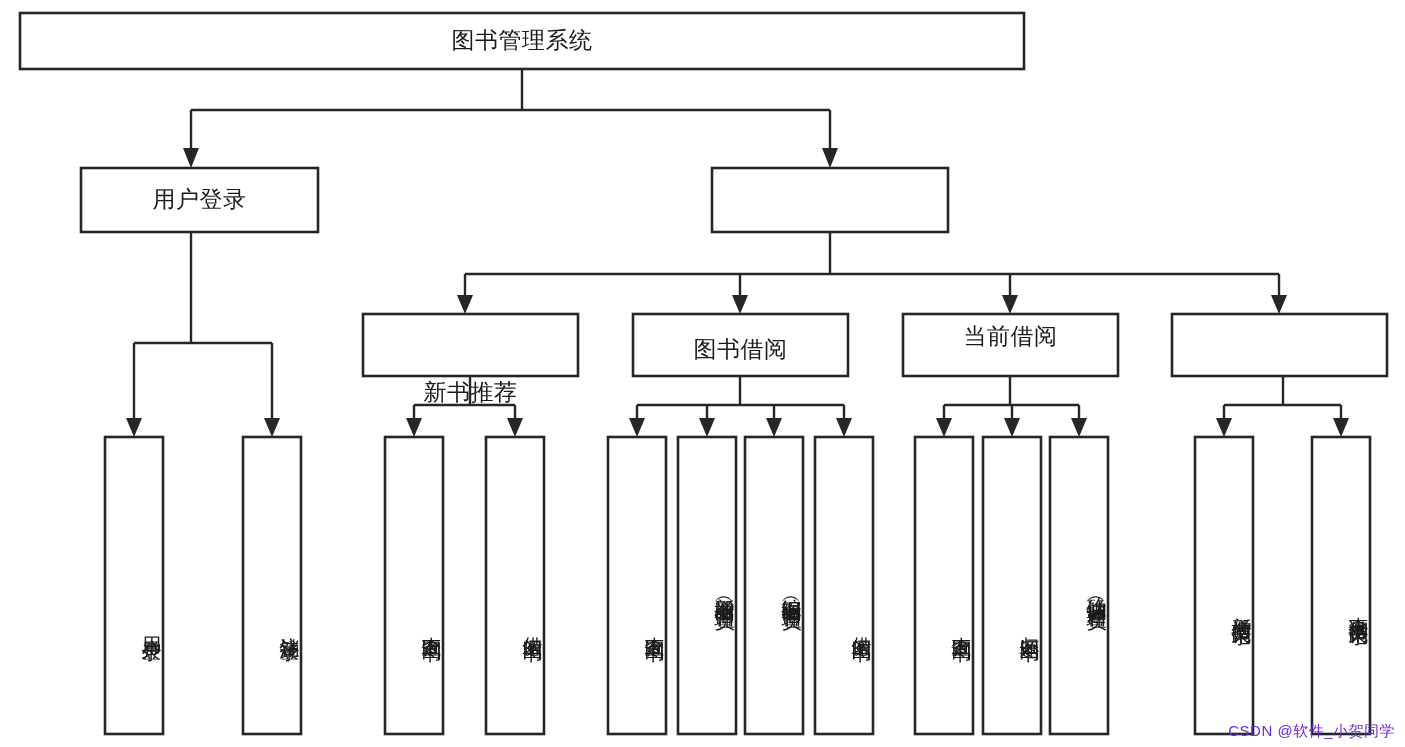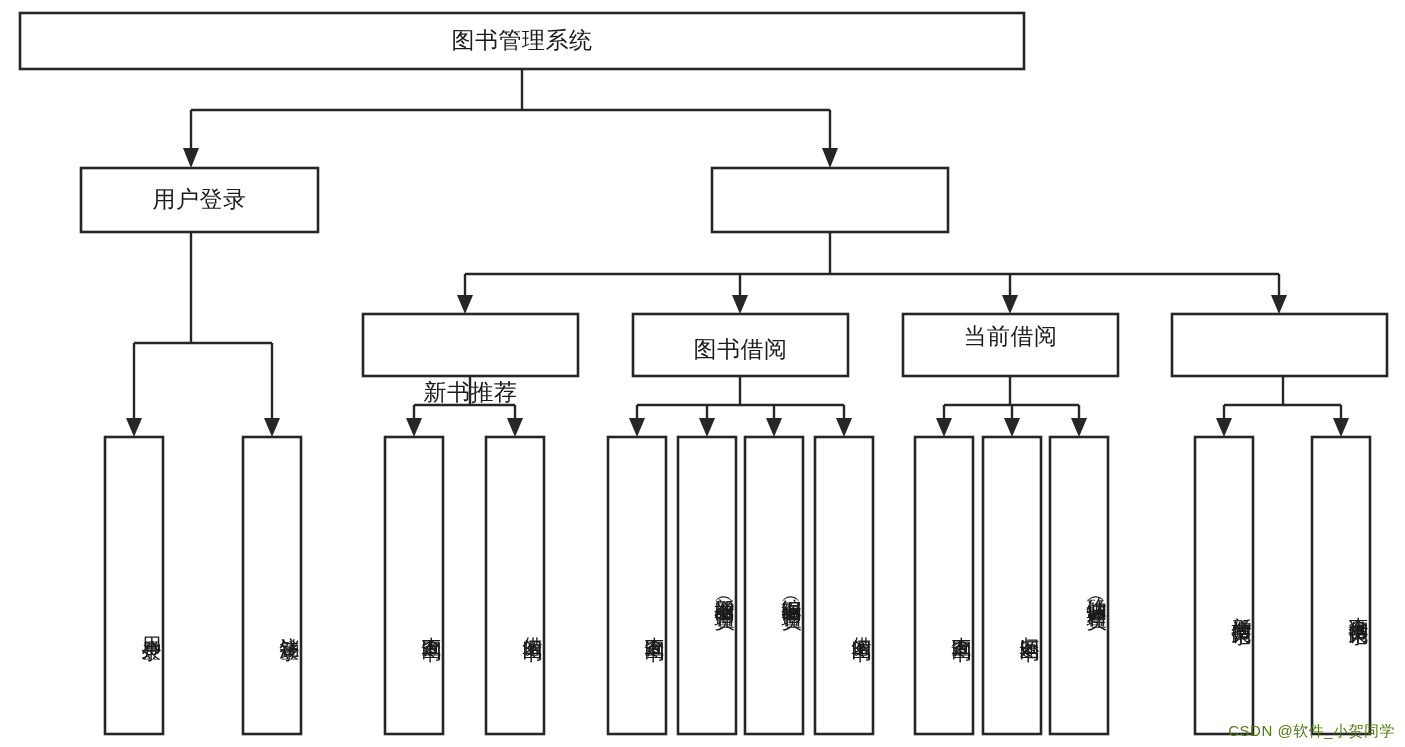--- a/index.html
+++ b/index.html
@@ -68,21 +68,21 @@
     align-items: flex-start;
     justify-content: center;
     padding-top: 8px;
     box-sizing: border-box;
   }
   .watermark {
     position: absolute;
     right: 10px;
     bottom: 6px;
     font-size: 15px;
-    color: #4d7c0f;
+    color: #6d28d9;
     font-family: "Liberation Sans", "DejaVu Sans", sans-serif;
     letter-spacing: 0.5px;
     white-space: nowrap;
     user-select: none;
   }
 </style>
 </head>
 <body>
 
 <div id="diagram-root">

